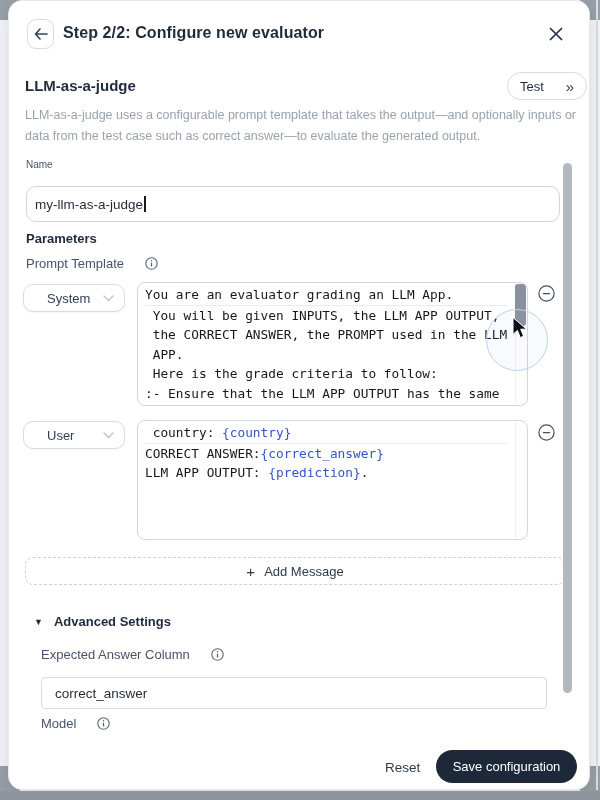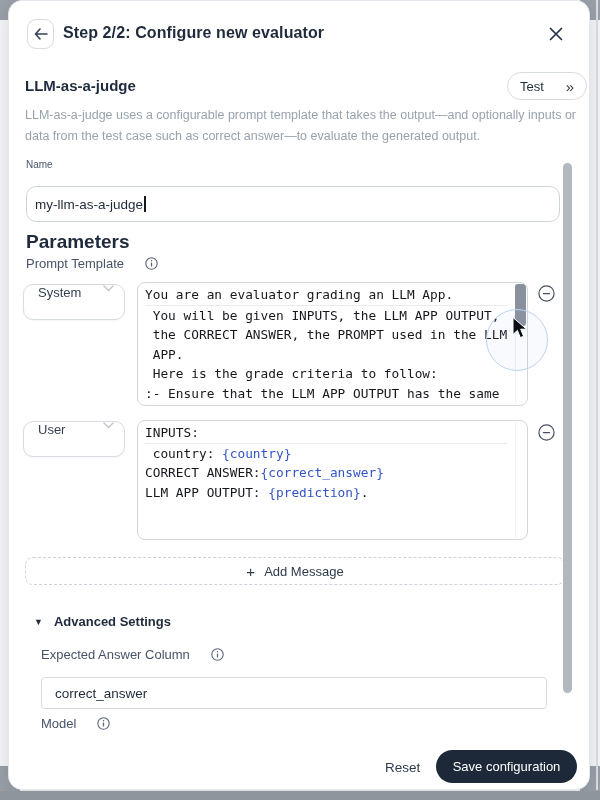--- a/index.html
+++ b/index.html
@@ -31,26 +31,26 @@
   #test-chevrons{font-size:15px;color:#2d3a4e;line-height:1}
   #eval-desc{left:16px;top:104px;width:552px;font-size:12.5px;line-height:21px;color:#98a2ae}
 
   
   #name-label{left:17px;top:158px;font-size:10px;color:#47536b}
   #name-input{left:17px;top:185px;width:534px;height:36px;border:1px solid #cfd5dd;border-radius:10px;
     display:flex;align-items:center;padding:0 8px;font-size:13.5px;color:#1f2937;background:#fff}
   .caret{display:inline-block;width:2px;height:16px;background:#15181d;margin-left:1px}
 
   
-  #params-label{left:17px;top:230px;font-size:19px;font-weight:700;color:#1f2b3d}
+  #params-label{left:17px;top:230px;font-size:13px;font-weight:700;color:#1f2b3d}
   .label-row{display:flex;align-items:center;gap:21px;font-size:13px;color:#47536b}
   #pt-row{left:17px;top:255px}
 
-  .role-select{left:14px;width:102px;height:36px;border:1px solid #d7dbe2;border-radius:10px;
-    display:flex;align-items:flex-start;justify-content:space-between;padding:0 10px 0 14px;
+  .role-select{left:14px;width:102px;height:28px;border:1px solid #d7dbe2;border-radius:10px;
+    display:flex;align-items:center;justify-content:space-between;padding:0 10px 0 23px;
     font-size:13px;color:#333f51;background:#fff;box-shadow:0 1px 2px rgba(16,24,40,.04);cursor:pointer}
   #role-system{top:283px}
   #role-user{top:420px}
 
   .code-box{left:128px;width:391px;border:1px solid #d2d7de;border-radius:8px;background:#fff;overflow:hidden;
     font-family:"DejaVu Sans Mono",monospace;font-size:12.8px;line-height:19.5px;color:#16181d;
     padding:2px 20px 0 7px}
   #code-system{top:281px;height:124px}
   #code-user{top:419px;height:120px}
   .code-line{white-space:pre}
@@ -174,21 +174,20 @@
   <div class="abs role-select" id="role-user">
     <span>User</span>
     <span>
       <svg width="11" height="7" viewBox="0 0 11 7">
           <path d="M1 1 L5.5 5.5 L10 1" stroke="#c2c8d2" stroke-width="1.5" fill="none" stroke-linecap="round"></path>
         </svg>
     </span>
   </div>
   <div class="abs code-box" id="code-user">
     <div>
-        <div class="code-line"><span>INPUTS:</span></div>
         <div class="code-line"><span> country: </span><span class="tok">{country}</span></div>
         <div class="code-line"><span>CORRECT ANSWER:</span><span class="tok">{correct_answer}</span></div>
         <div class="code-line"><span>LLM APP OUTPUT: </span><span class="tok">{prediction}</span><span>.</span></div>
       </div>
     <div class="gutter-line"></div>
   </div>
   <div class="abs minus-btn" id="minus-user">
     <span>
       <svg width="17" height="17" viewBox="0 0 17 17">
           <circle cx="8.5" cy="8.5" r="7.6" fill="none" stroke="#445062" stroke-width="1.2"></circle>

